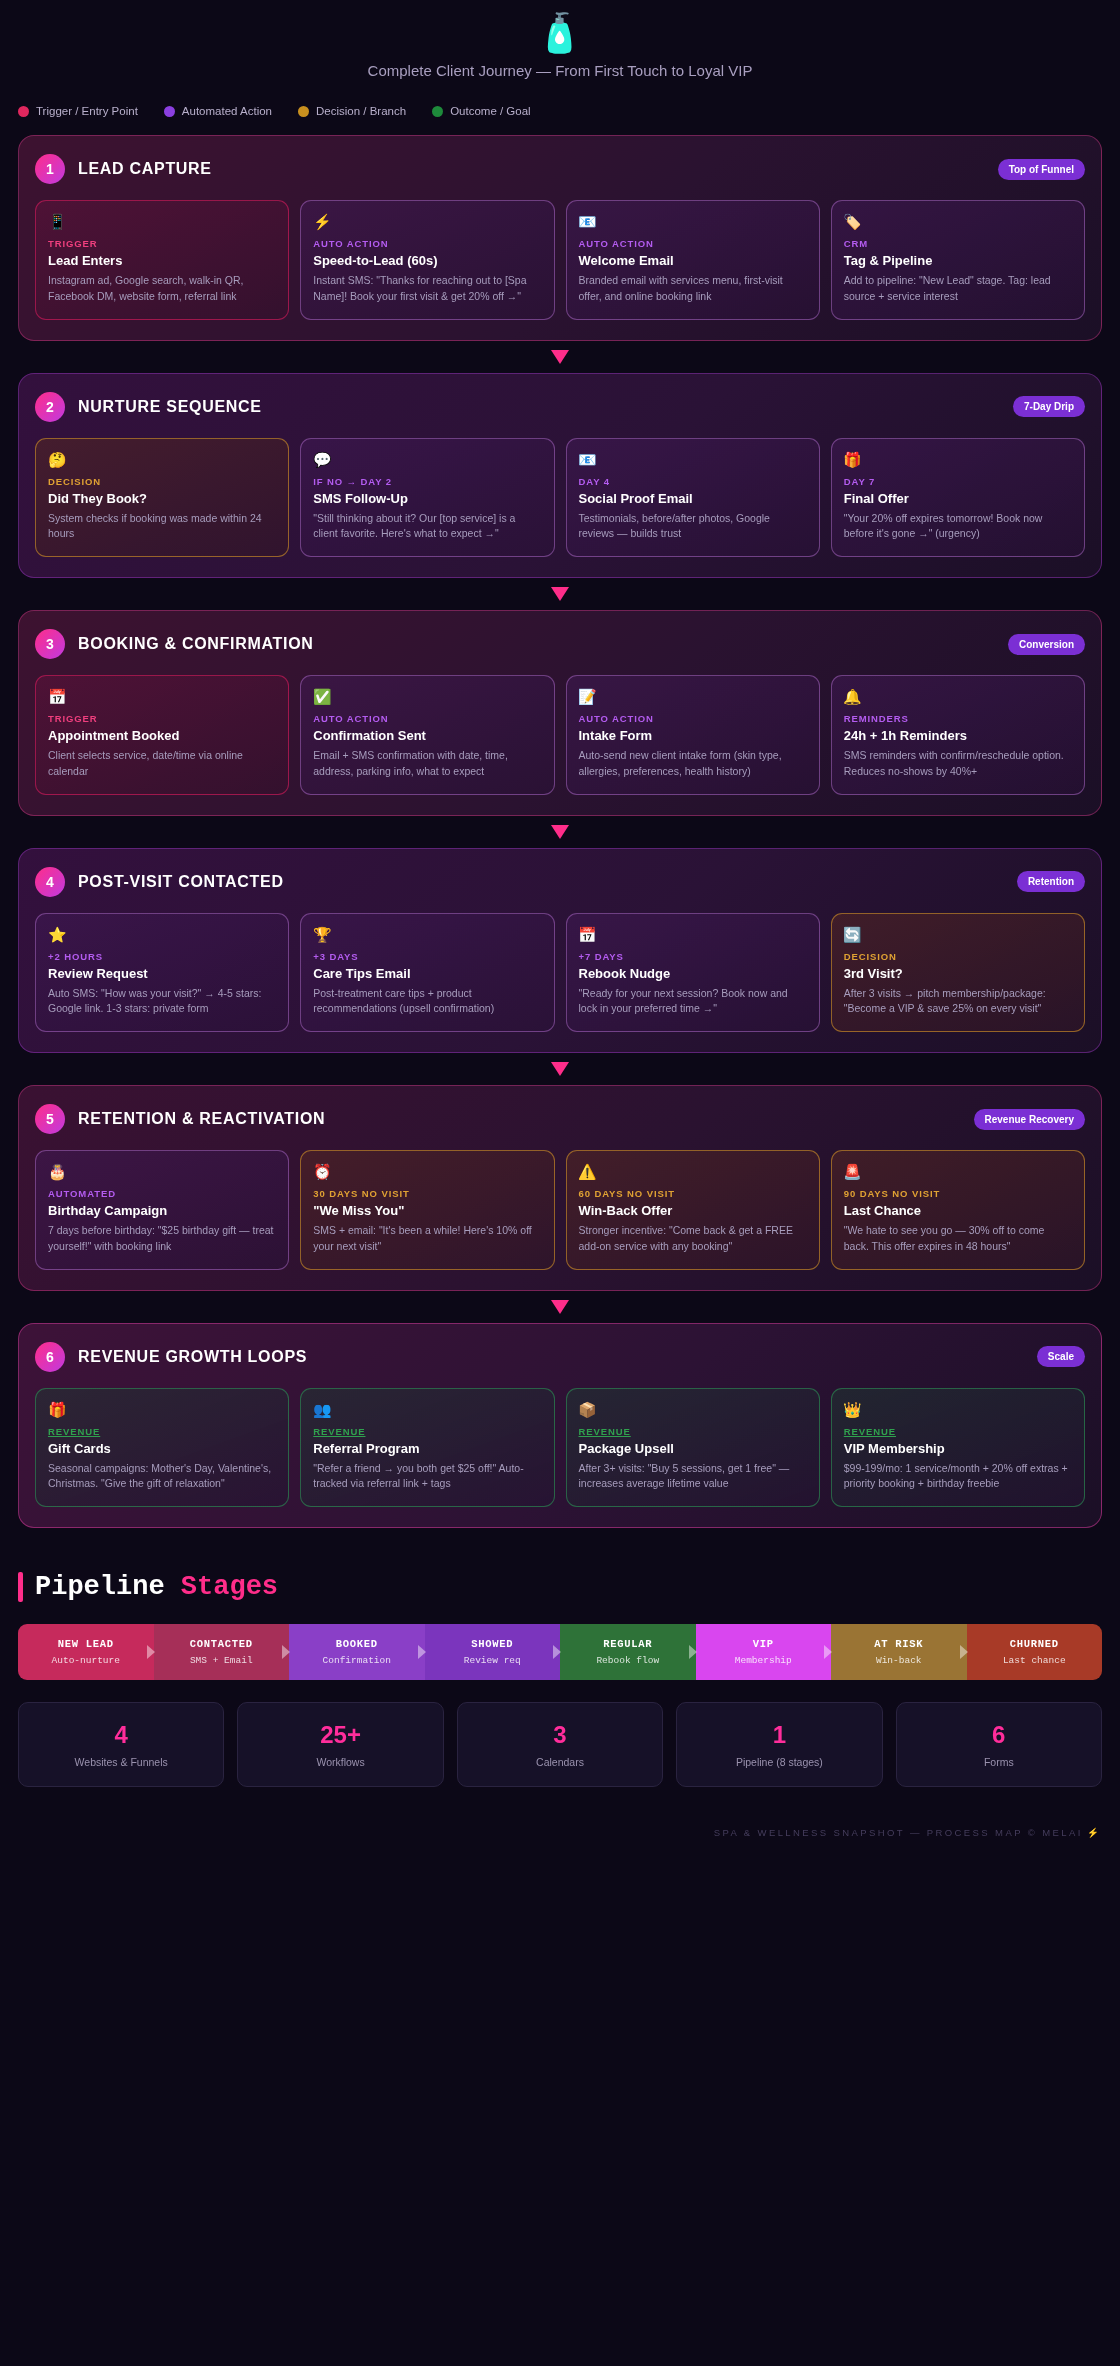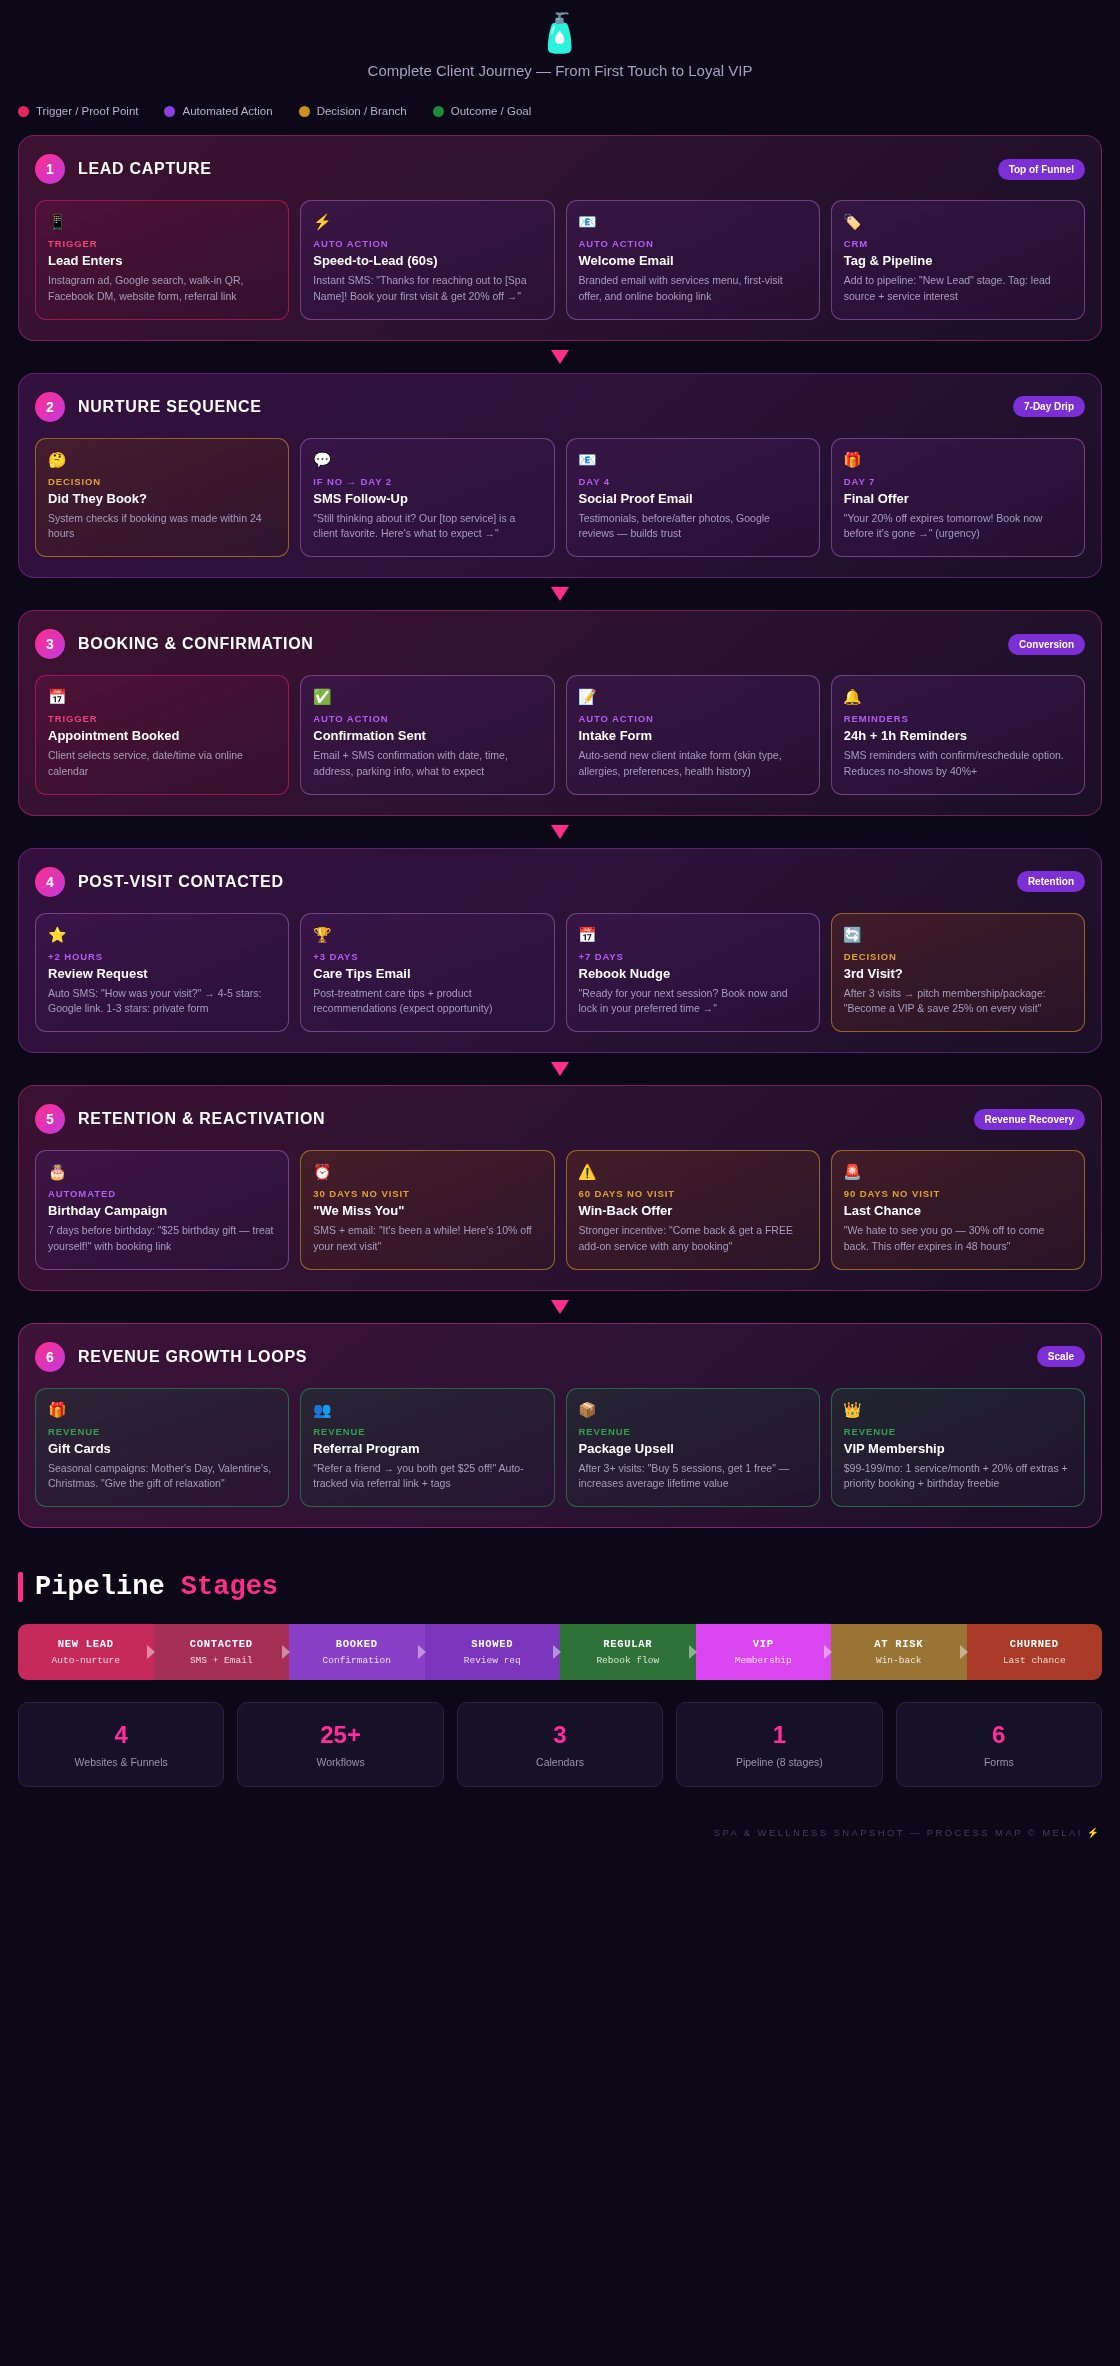--- a/index.html
+++ b/index.html
@@ -69,21 +69,21 @@
 
   
   .card.v-trigger { border-color: rgba(233,30,99,.55);
     background: linear-gradient(160deg, rgba(92,18,58,.6) 0%, rgba(54,16,44,.6) 100%); }
   .card.v-trigger .card-kicker { color: #ef3f7e; }
   .card.v-decision { border-color: rgba(214,150,40,.6);
     background: linear-gradient(160deg, rgba(82,38,36,.6) 0%, rgba(50,22,40,.6) 100%); }
   .card.v-decision .card-kicker { color: #e0a233; }
   .card.v-outcome { border-color: rgba(46,160,90,.55);
     background: linear-gradient(160deg, rgba(30,58,50,.5) 0%, rgba(36,20,50,.6) 100%); }
-  .card.v-outcome .card-kicker { color: #30a14e; }
+  .card.v-outcome .card-kicker { color: #30a14e; text-decoration: underline; }
 
   
   .tint-1 { border:1px solid rgba(222,60,140,.42); background: linear-gradient(140deg,#3d1230 0%,#2a1230 55%,#1b0f26 100%); }
   .tint-2 { border:1px solid rgba(168,60,210,.42); background: linear-gradient(140deg,#33103d 0%,#2a1236 55%,#1b0f26 100%); }
   .tint-3 { border:1px solid rgba(222,60,140,.42); background: linear-gradient(140deg,#3d1230 0%,#2a1230 55%,#1b0f26 100%); }
   .tint-4 { border:1px solid rgba(168,60,210,.42); background: linear-gradient(140deg,#33103d 0%,#2a1236 55%,#1b0f26 100%); }
   .tint-5 { border:1px solid rgba(222,60,140,.42); background: linear-gradient(140deg,#3a1132 0%,#2a1230 55%,#1b0f26 100%); }
   .tint-6 { border:1px solid rgba(222,60,160,.5); background: linear-gradient(140deg,#3d1238 0%,#2c1234 55%,#1b0f26 100%); }
 
   .connector { display: flex; justify-content: center; padding: 9px 0; }
@@ -133,21 +133,21 @@
   <div class="header">
     <div class="title-row">
       <span class="title-icon">🧴</span>
     </div>
     <div class="subtitle">Complete Client Journey — From First Touch to Loyal VIP</div>
   </div>
 
   <div class="legend" id="legend">
       <div class="legend-item">
         <span class="legend-dot" style="background:#e0275e"></span>
-        <span>Trigger / Proof Point</span>
+        <span>Trigger / Entry Point</span>
       </div>
       <div class="legend-item">
         <span class="legend-dot" style="background:#8b3fe0"></span>
         <span>Automated Action</span>
       </div>
       <div class="legend-item">
         <span class="legend-dot" style="background:#c9901f"></span>
         <span>Decision / Branch</span>
       </div>
       <div class="legend-item">
@@ -275,21 +275,21 @@
           <div class="card v-auto">
             <span class="card-icon">⭐</span>
             <div class="card-kicker">+2 HOURS</div>
             <div class="card-title">Review Request</div>
             <div class="card-desc">Auto SMS: "How was your visit?" → 4-5 stars: Google link. 1-3 stars: private form</div>
           </div>
           <div class="card v-auto">
             <span class="card-icon">🏆</span>
             <div class="card-kicker">+3 DAYS</div>
             <div class="card-title">Care Tips Email</div>
-            <div class="card-desc">Post-treatment care tips + product recommendations (expect opportunity)</div>
+            <div class="card-desc">Post-treatment care tips + product recommendations (upsell confirmation)</div>
           </div>
           <div class="card v-auto">
             <span class="card-icon">📅</span>
             <div class="card-kicker">+7 DAYS</div>
             <div class="card-title">Rebook Nudge</div>
             <div class="card-desc">"Ready for your next session? Book now and lock in your preferred time →"</div>
           </div>
           <div class="card v-decision">
             <span class="card-icon">🔄</span>
             <div class="card-kicker">DECISION</div>

